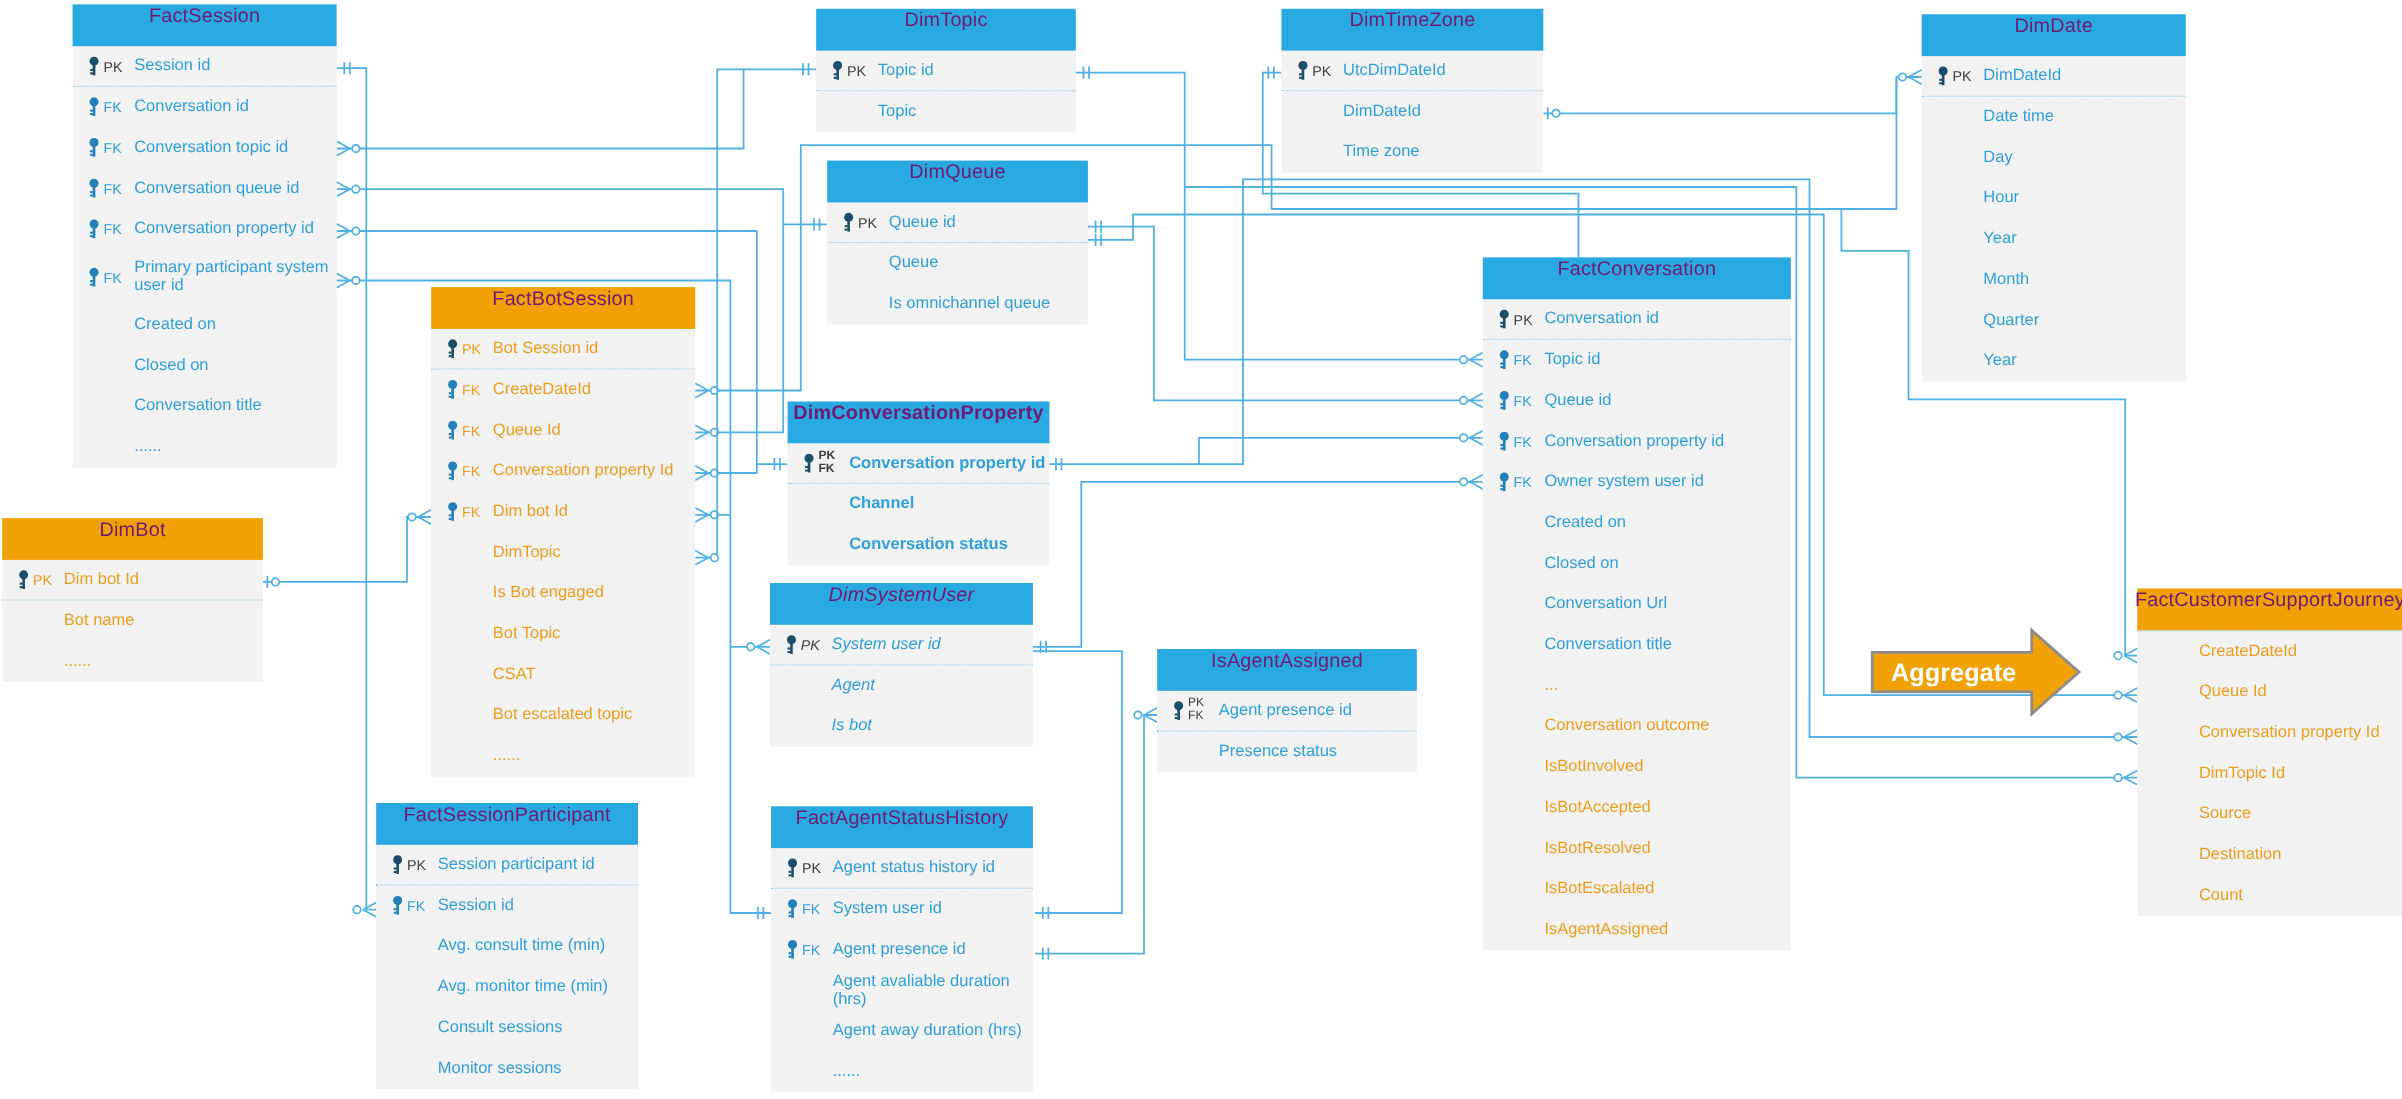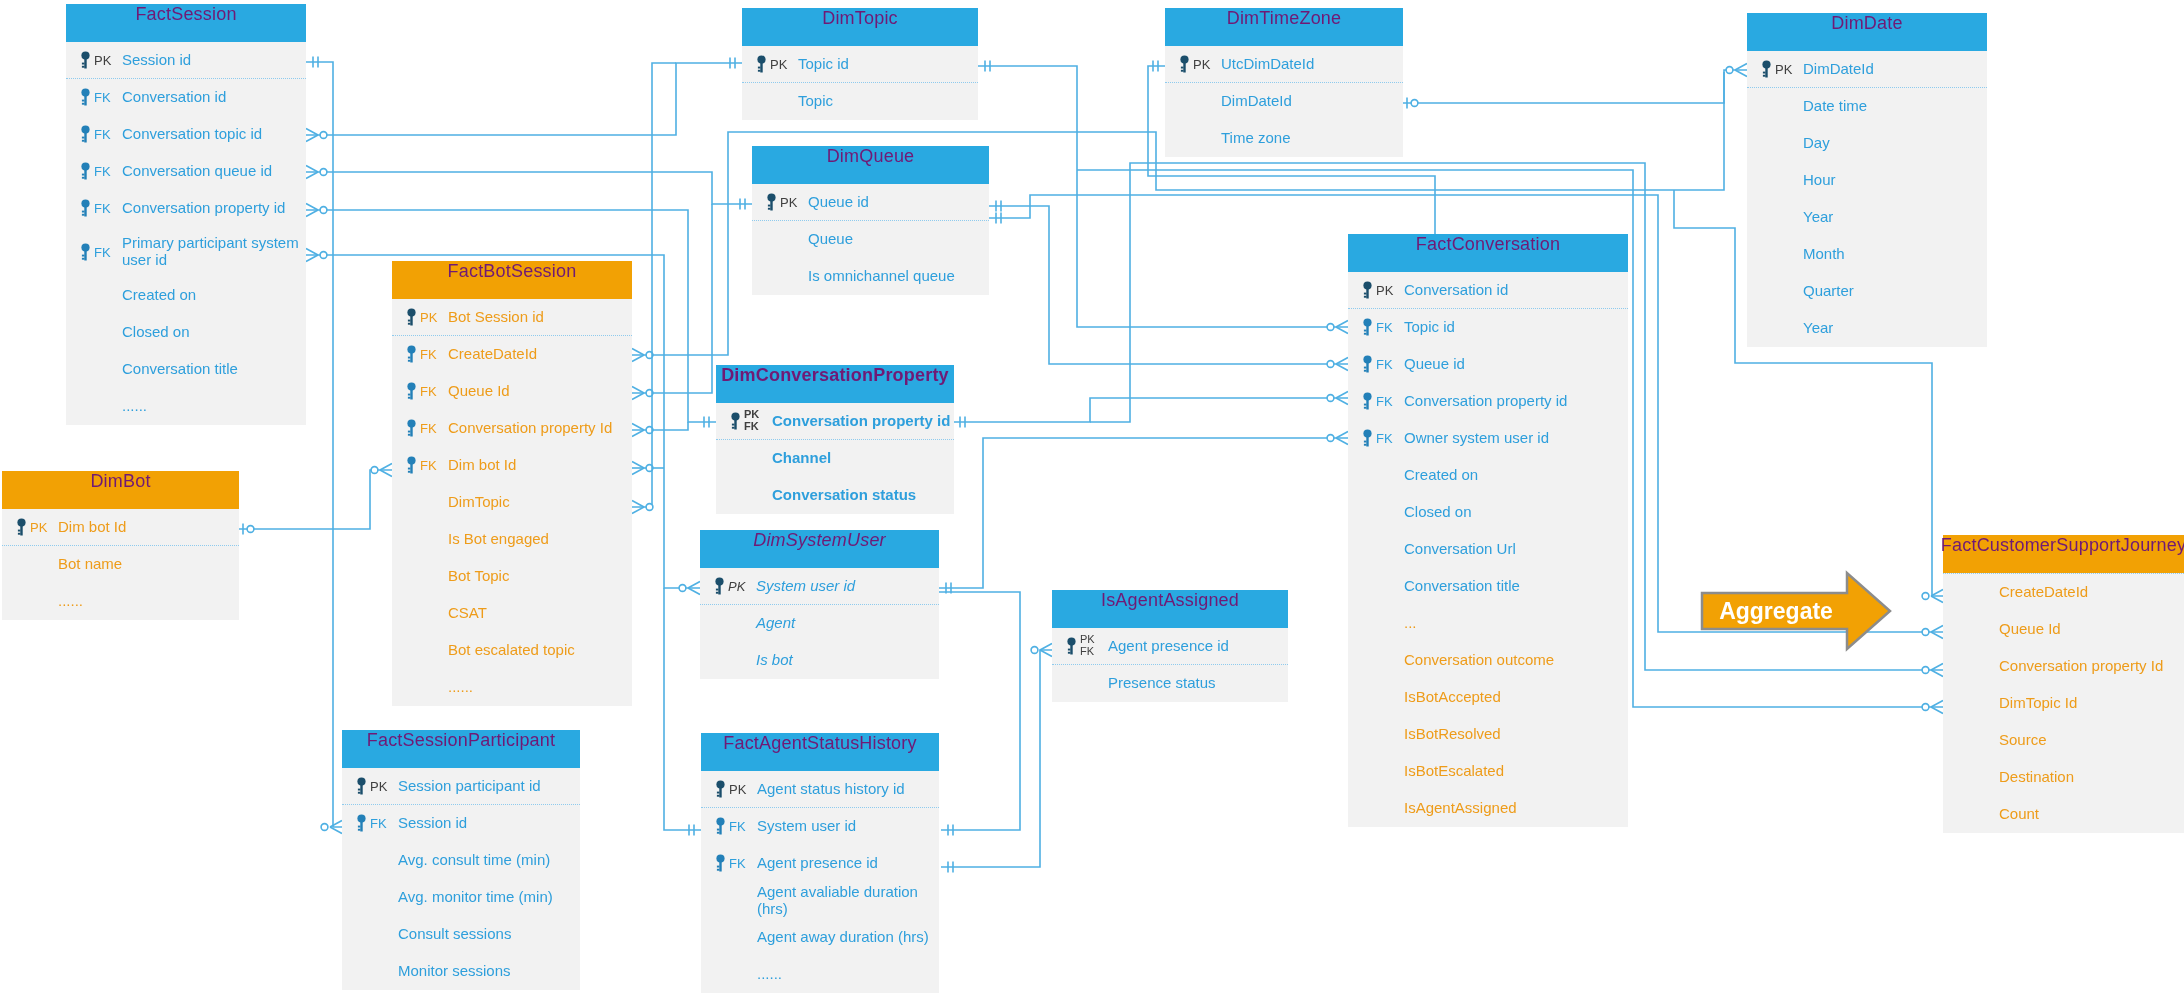--- a/index.html
+++ b/index.html
@@ -679,20 +679,23 @@
         <div class="row nokey">
           <span class="fl c-blue">Conversation title</span>
         </div>
         <div class="row nokey">
           <span class="fl c-orange">...</span>
         </div>
         <div class="row nokey">
           <span class="fl c-orange">Conversation outcome</span>
         </div>
         <div class="row nokey">
+          <span class="fl c-orange">IsBotInvolved</span>
+        </div>
+        <div class="row nokey">
           <span class="fl c-orange">IsBotAccepted</span>
         </div>
         <div class="row nokey">
           <span class="fl c-orange">IsBotResolved</span>
         </div>
         <div class="row nokey">
           <span class="fl c-orange">IsBotEscalated</span>
         </div>
         <div class="row nokey">
           <span class="fl c-orange">IsAgentAssigned</span>

